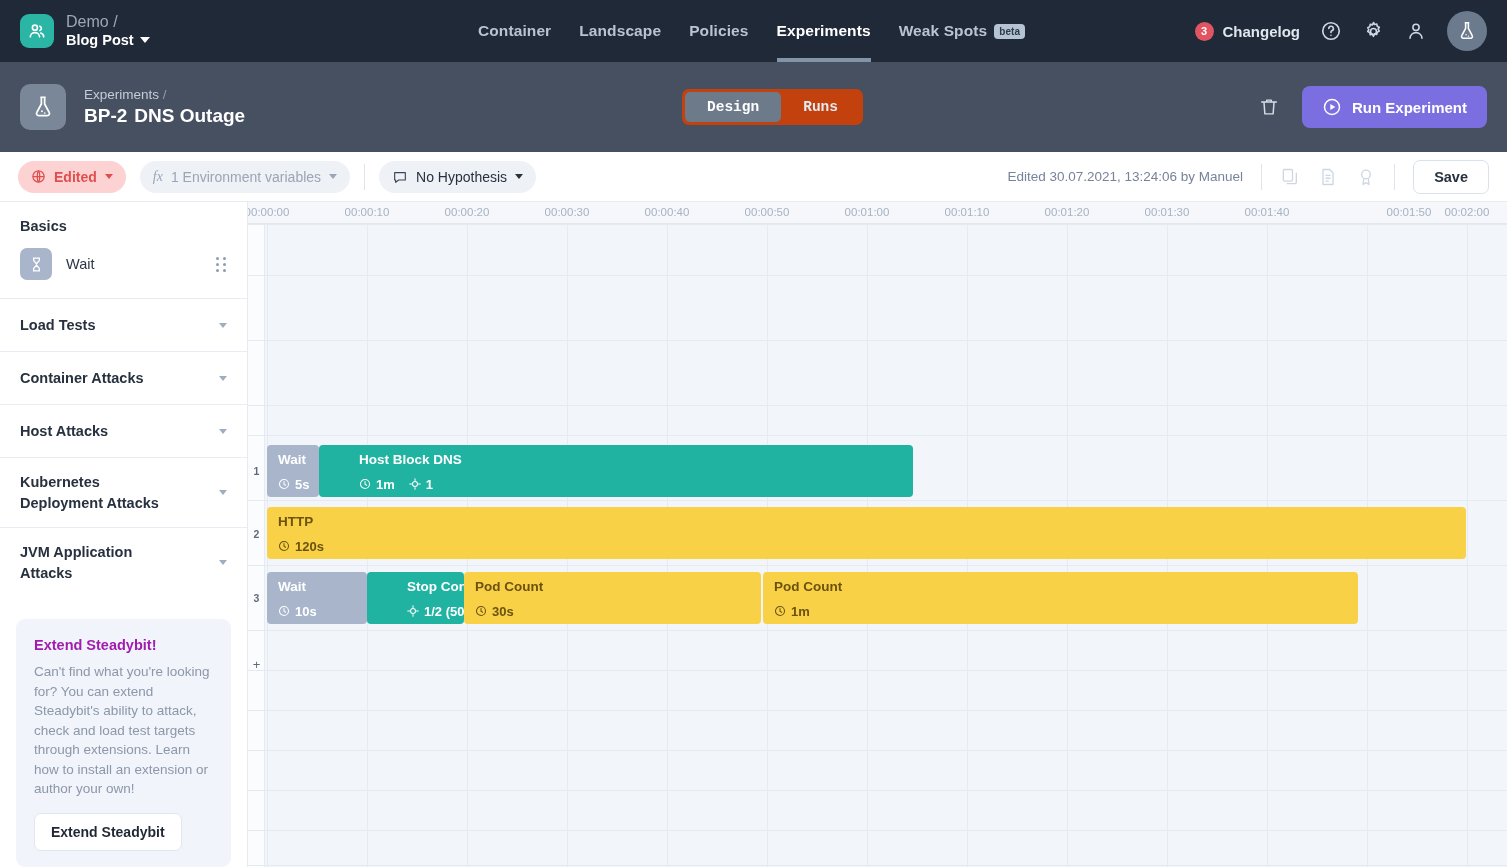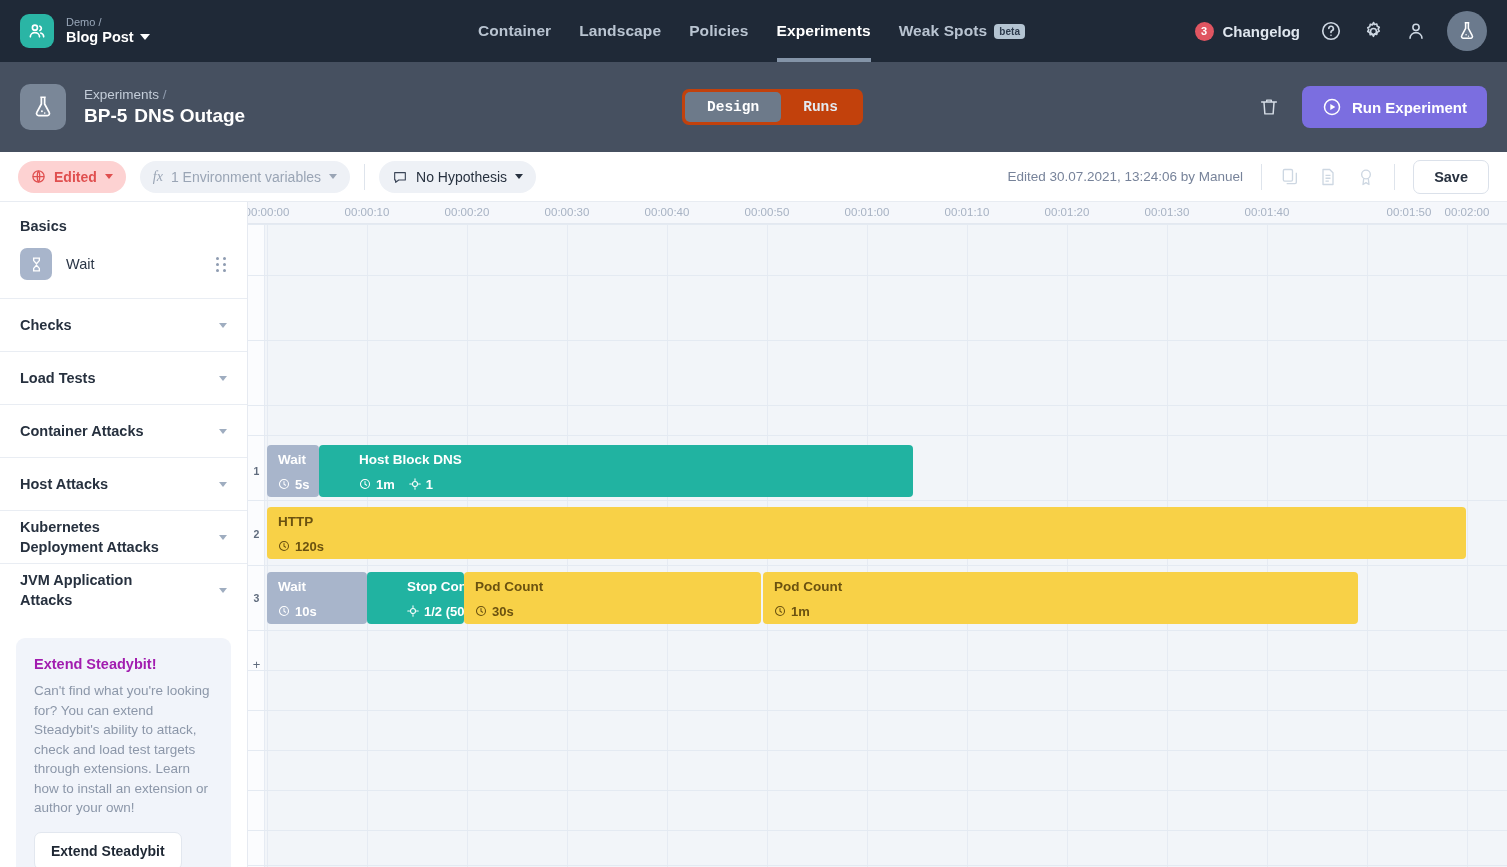--- a/index.html
+++ b/index.html
@@ -16,21 +16,21 @@
   .topnav {
     height: 62px; min-height: 62px; background: #1f2937; display: flex;
     align-items: center; padding: 0 20px; color: #e5eaf0; position: relative;
   }
   .brand { display: flex; align-items: center; gap: 12px; }
   .brand-logo {
     width: 34px; height: 34px; border-radius: 9px; background: #2ab5a5;
     display: flex; align-items: center; justify-content: center; color: #fff;
   }
   .brand-text { line-height: 1.15; }
-  .brand-org { font-size: 11px; color: #9aa8ba; }
+  .brand-org { font-size: 16px; color: #9aa8ba; }
   .brand-name { font-size: 14.5px; font-weight: bold; color: #fff; display: flex; align-items: center; gap: 6px; }
   .caret-d { width: 0; height: 0; border-left: 5px solid transparent; border-right: 5px solid transparent; border-top: 6px solid currentColor; display: inline-block; }
 
   .nav-center { position: absolute; left: 478px; top: 0; height: 62px; display: flex; align-items: center; gap: 28px; }
   .nav-item {
     font-size: 15.5px; color: #b9c4d1; font-weight: bold; height: 62px; display: flex;
     align-items: center; position: relative; cursor: pointer; letter-spacing: .1px;
   }
   .nav-item.active { color: #ffffff; }
   .nav-item.active::after {
@@ -259,21 +259,21 @@
         <circle cx="11" cy="16" r=".9" fill="#fff" stroke="none"></circle>
           <circle cx="13.6" cy="17.6" r=".75" fill="#fff" stroke="none"></circle>
       </svg>
     </div>
     <div>
       <div class="exp-crumb">
         <span>Experiments</span>
         <span class="sep">/</span>
       </div>
       <div class="exp-title">
-        <span class="key">BP-5</span><span>DNS Outage</span>
+        <span class="key">BP-2</span><span>DNS Outage</span>
       </div>
     </div>
 
     <div class="seg">
       <div class="seg-btn active">Design</div>
       <div class="seg-btn">Runs</div>
     </div>
 
     <div class="sub-right">
       <span class="trash">
@@ -366,24 +366,20 @@
         <span class="drag-dots">
           <i></i>
             <i></i>
             <i></i>
             <i></i>
             <i></i>
             <i></i>
         </span>
       </div>
 
-      <div class="sb-group">
-        <span class="sb-group-label">Checks</span>
-        <span class="caret-s"></span>
-      </div>
       <div class="sb-group">
         <span class="sb-group-label">Load Tests</span>
         <span class="caret-s"></span>
       </div>
       <div class="sb-group">
         <span class="sb-group-label">Container Attacks</span>
         <span class="caret-s"></span>
       </div>
       <div class="sb-group">
         <span class="sb-group-label">Host Attacks</span>

